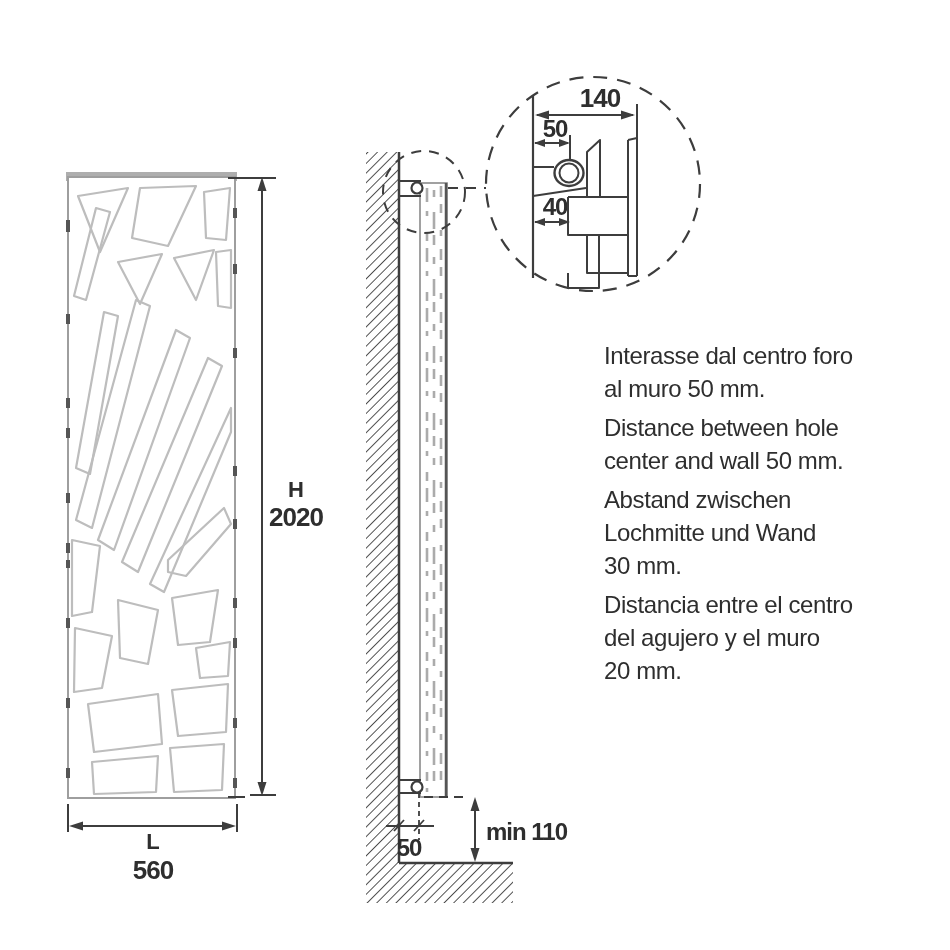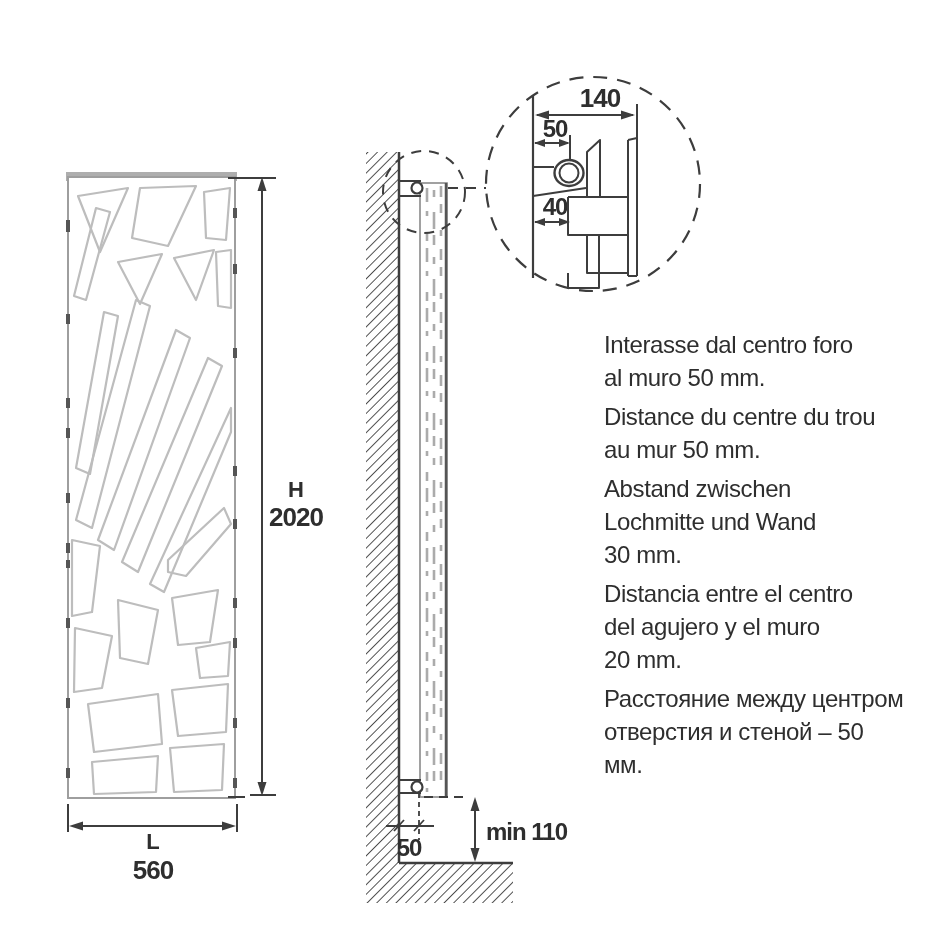--- a/index.html
+++ b/index.html
@@ -3,21 +3,21 @@
 <meta charset="utf-8">
 <style>
   html,body{margin:0;padding:0;background:#fff;}
   .canvas{position:relative;width:950px;height:950px;background:#ffffff;overflow:hidden;
           font-family:"Liberation Sans",sans-serif;}
   svg{position:absolute;left:0;top:0;}
   svg text{font-family:"Liberation Sans",sans-serif;fill:#2e2e2e;}
   .dim-num{font-size:26px;font-weight:600;letter-spacing:-1px;}
   .dim-num-sm{font-size:24px;font-weight:600;letter-spacing:-1px;}
   .dim-letter{font-size:22px;font-weight:700;}
-  .notes{position:absolute;left:604px;top:328px;width:300px;color:#2e2e2e;}
+  .notes{position:absolute;left:604px;top:339px;width:300px;color:#2e2e2e;}
   .notes p{margin:0 0 6px 0;font-size:24px;line-height:33px;letter-spacing:-0.4px;
            white-space:pre-line;font-weight:400;}
 </style>
 </head>
 <body>
 
 <div class="canvas">
 
 <svg width="950" height="950" viewBox="0 0 950 950">
   <defs>
@@ -196,25 +196,23 @@
       <path d="M637,138 L637,276"></path>
       <path d="M628,140 L637,138"></path>
       <path d="M628,276 L637,276"></path>
     </g>
   </g>
 </svg>
 
 <div class="notes">
   <p>Interasse dal centro foro
 al muro 50 mm.</p>
-  <p>Distance du centre du trou
-au mur 50 mm.</p>
+  <p>Distance between hole
+center and wall 50 mm.</p>
   <p>Abstand zwischen
 Lochmitte und Wand
 30 mm.</p>
   <p>Distancia entre el centro
 del agujero y el muro
 20 mm.</p>
-  <p>Расстояние между центром
-отверстия и стеной – 50 мм.</p>
 </div>
 
 </div>
 
 </body></html>

